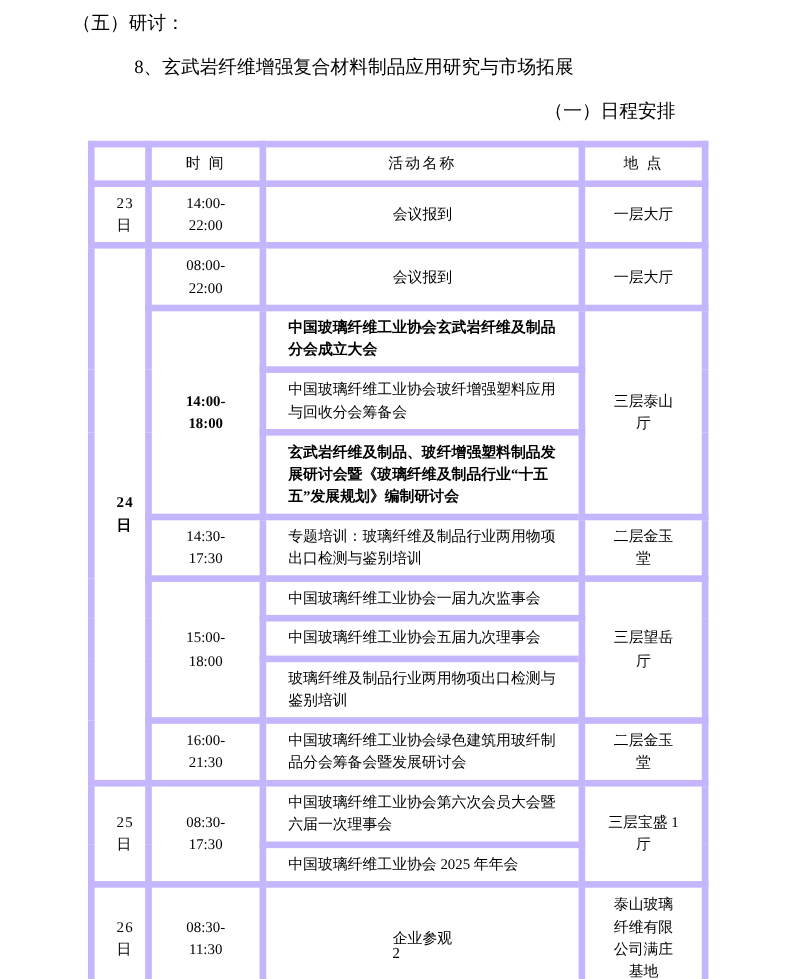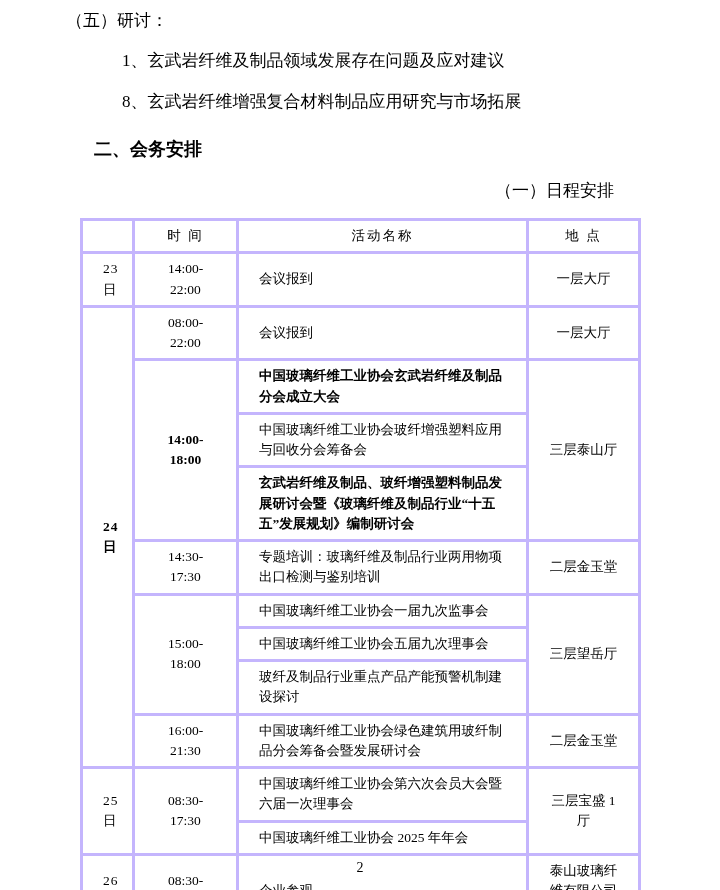--- a/index.html
+++ b/index.html
@@ -42,61 +42,59 @@
     padding-left: 28px;
     text-align: right;
   }
   table.schedule {
     border-collapse: collapse;
     width: 558px;
     margin-left: 14px;
     table-layout: fixed;
   }
   table.schedule td, table.schedule th {
-    border: 3px solid #c4b5fd;
+    border: 6px solid #c4b5fd;
     font-size: 13.5px;
     font-family: "Liberation Serif", "DejaVu Serif", serif;
     padding: 5px 20px;
     vertical-align: middle;
     line-height: 1.5;
   }
   th.hdr {
     text-align: center;
     font-weight: normal;
     font-size: 14.5px;
     padding: 9px 4px;
     letter-spacing: 2px;
   }
   .col-day { width: 52px; text-align: right; letter-spacing: 1px; }
   .col-time { width: 104px; text-align: center; }
   .col-act { width: 290px; }
   .col-place { width: 112px; text-align: center; }
-  .ctr { }
+  .ctr { text-align: center; }
   .bold { font-weight: bold; }
   .act-left { text-align: left; }
   .pagenum {
     position: absolute;
     bottom: 14px;
     left: 0;
     width: 720px;
     text-align: center;
     font-size: 14px;
   }
   .tworow { line-height: 1.55; }
 </style>
 </head>
 <body>
 
 <div class="page">
 
   <p class="line indent1">（五）研讨：</p>
-  <p class="line indent2">1、玄武岩纤维及制品领域发展存在问题及应对建议</p>
   <p class="line indent2">8、玄武岩纤维增强复合材料制品应用研究与市场拓展</p>
 
-  <h2 class="heading">二、会务安排</h2>
   <p class="subheading">（一）日程安排</p>
 
   <table class="schedule">
     <colgroup>
       <col style="width:52px">
         <col style="width:104px">
         <col style="width:290px">
         <col style="width:112px">
     </colgroup>
     <thead>
@@ -143,21 +141,21 @@
 
       <tr>
         <td class="col-time" rowspan="3">15:00-18:00</td>
         <td class="col-act act-left">中国玻璃纤维工业协会一届九次监事会</td>
         <td class="col-place" rowspan="3">三层望岳厅</td>
       </tr>
       <tr>
         <td class="col-act act-left">中国玻璃纤维工业协会五届九次理事会</td>
       </tr>
       <tr>
-        <td class="col-act act-left tworow">玻纤及制品行业重点产品产能预警机制建设探讨</td>
+        <td class="col-act act-left tworow">玻璃纤维及制品行业两用物项出口检测与鉴别培训</td>
       </tr>
 
       <tr>
         <td class="col-time">16:00-21:30</td>
         <td class="col-act act-left tworow">中国玻璃纤维工业协会绿色建筑用玻纤制品分会筹备会暨发展研讨会</td>
         <td class="col-place">二层金玉堂</td>
       </tr>
 
       <tr>
         <td class="col-day" rowspan="2">25 日</td>

